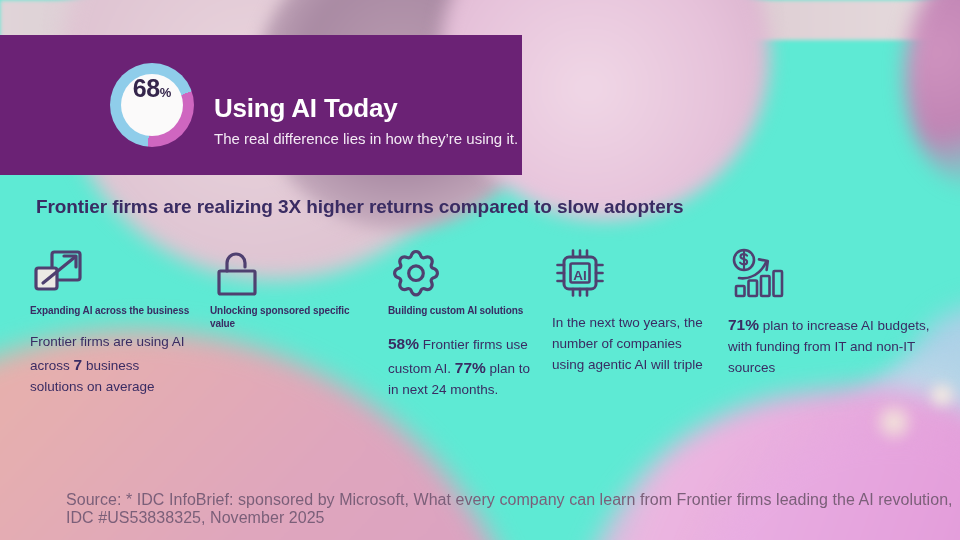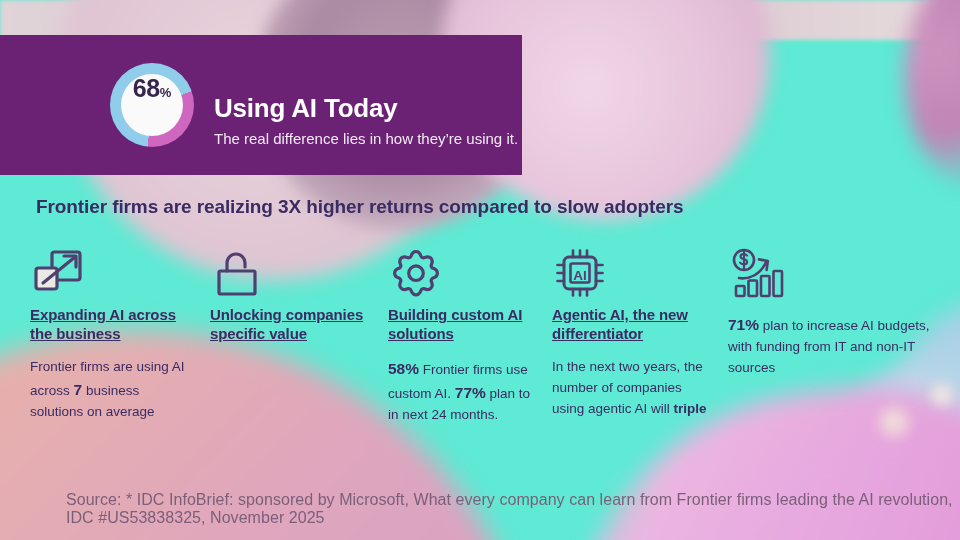--- a/index.html
+++ b/index.html
@@ -136,22 +136,22 @@
   .col-1 { width:180px; padding-right:14px; }
   .col-2 { width:178px; padding-right:14px; }
   .col-3 { width:164px; padding-right:14px; }
   .col-4 { width:176px; padding-right:14px; }
   .col-5 { width:208px; }
 
   .icon-box { height:56px; display:flex; align-items:flex-end; }
   .icon-box svg { display:block; }
 
   .col-head {
-    font-size:15px; font-weight:700; color:#3a2c63;
-    line-height:1.28; letter-spacing:-0.1px; margin-top:6px;text-decoration:underline;
+    font-size:10px; font-weight:700; color:#3a2c63;
+    line-height:1.28; letter-spacing:-0.1px; margin-top:6px;
   }
   .col-body {
     font-size:13.5px; font-weight:400; color:#3a2c63;
     line-height:1.55; margin-top:14px;
   }
   .col-body .big { font-weight:700; font-size:15.5px; }
 
   
   .source {
     position:absolute; left:66px; top:491px;
@@ -210,21 +210,21 @@
       <div class="col-body"><span>Frontier firms are using AI across </span><span class="big">7</span><span> business solutions on average</span></div>
     </div>
 
     <div class="col col-2">
       <div class="icon-box">
         <svg width="56" height="52" viewBox="0 0 56 52" fill="none" stroke="#4f4070" stroke-width="3.2">
           <rect x="9" y="24" width="36" height="23" rx="1.5"></rect>
           <path d="M17 24 V16 a9 9 0 0 1 18 0 v4" stroke-linecap="round"></path>
         </svg>
       </div>
-      <div class="col-head">Unlocking companies specific value</div>
+      <div class="col-head">Unlocking sponsored specific value</div>
     </div>
 
     <div class="col col-3">
       <div class="icon-box">
         <svg width="56" height="52" viewBox="0 0 56 52" fill="none" stroke="#4f4070" stroke-width="3.2">
           <path d="M28 4.5c2.6 0 4.2 2.3 4.9 4.4.5 1.5 2.2 2.3 3.6 1.7 2-.9 4.6-1.3 6.4.6 1.9 1.9 1.4 4.5.5 6.5-.6 1.4.1 3.1 1.6 3.6 2.1.7 4.4 2.3 4.4 4.9s-2.3 4.2-4.4 4.9c-1.5.5-2.2 2.2-1.6 3.6.9 2 1.4 4.6-.5 6.5-1.8 1.9-4.4 1.5-6.4.6-1.4-.6-3.1.2-3.6 1.7-.7 2.1-2.3 4.4-4.9 4.4s-4.2-2.3-4.9-4.4c-.5-1.5-2.2-2.3-3.6-1.7-2 .9-4.6 1.3-6.4-.6-1.9-1.9-1.4-4.5-.5-6.5.6-1.4-.1-3.1-1.6-3.6-2.1-.7-4.4-2.3-4.4-4.9s2.3-4.2 4.4-4.9c1.5-.5 2.2-2.2 1.6-3.6-.9-2-1.4-4.6.5-6.5 1.8-1.9 4.4-1.5 6.4-.6 1.4.6 3.1-.2 3.6-1.7.7-2.1 2.3-4.4 4.9-4.4z" stroke-linejoin="round"></path>
           <circle cx="28" cy="26.2" r="7.3"></circle>
         </svg>
       </div>
       <div class="col-head">Building custom AI solutions</div>
@@ -246,22 +246,21 @@
             <line x1="5.5" y1="18" x2="12" y2="18"></line>
             <line x1="5.5" y1="26" x2="12" y2="26"></line>
             <line x1="5.5" y1="34" x2="12" y2="34"></line>
             <line x1="44" y1="18" x2="50.5" y2="18"></line>
             <line x1="44" y1="26" x2="50.5" y2="26"></line>
             <line x1="44" y1="34" x2="50.5" y2="34"></line>
           </g>
           <text x="28" y="32.6" font-family="Liberation Sans, sans-serif" font-size="13.5" font-weight="700" fill="#4f4070" stroke="none" text-anchor="middle">AI</text>
         </svg>
       </div>
-      <div class="col-head">Agentic AI, the new differentiator</div>
-      <div class="col-body"><span>In the next two years, the number of companies using agentic AI will </span><span style="font-weight: 700;">triple</span></div>
+      <div class="col-body"><span>In the next two years, the number of companies using agentic AI will </span><span style="font-weight: 400;">triple</span></div>
     </div>
 
     <div class="col col-5">
       <div class="icon-box">
         <svg width="62" height="52" viewBox="0 0 62 52" fill="none" stroke="#4f4070" stroke-width="2.6">
           <circle cx="16" cy="13" r="10"></circle>
           <path d="M19 8.6c-.8-1-2-1.5-3.3-1.5-1.9 0-3.2 1-3.2 2.4 0 1.5 1.3 2.1 3.2 2.6 2 .5 3.4 1.2 3.4 2.8 0 1.5-1.5 2.5-3.4 2.5-1.5 0-2.8-.6-3.6-1.7" stroke-width="2.1" stroke-linecap="round"></path>
           <line x1="16" y1="4.6" x2="16" y2="21.4" stroke-width="2.1" stroke-linecap="round"></line>
           <path d="M11 31c6.5 1.2 14.5-1 20-6 3-2.8 5.4-6.2 7-9.6" stroke-linecap="round"></path>
           <polyline points="31,12.4 39.8,14 38.6,23" stroke-linecap="round" stroke-linejoin="round"></polyline>

